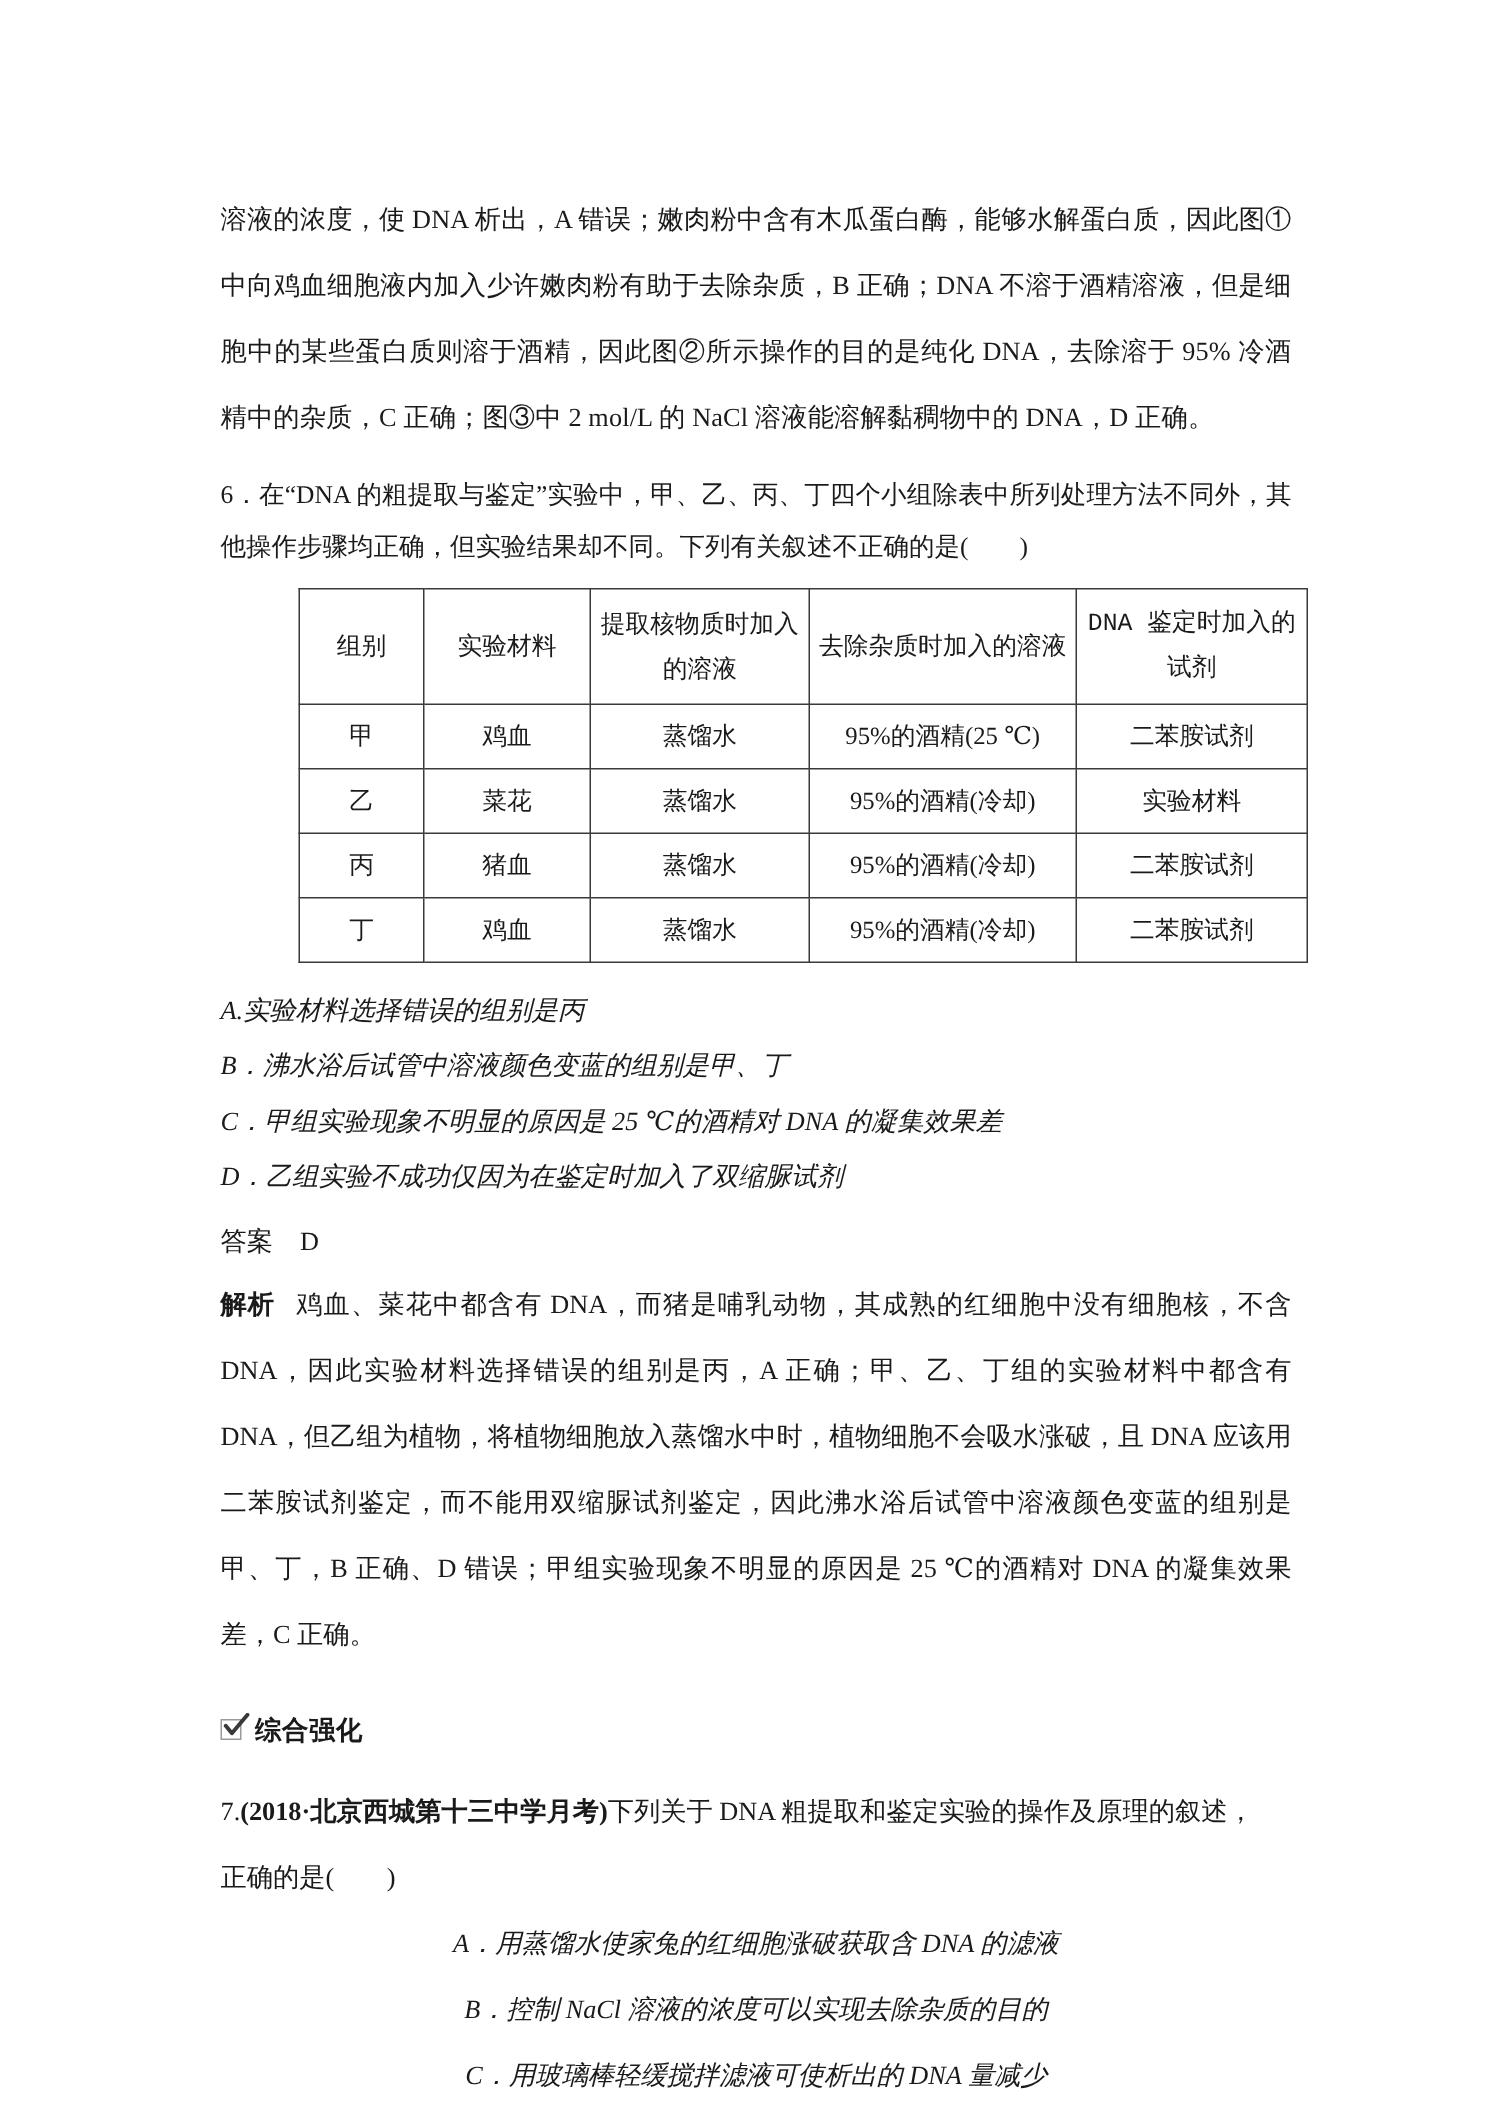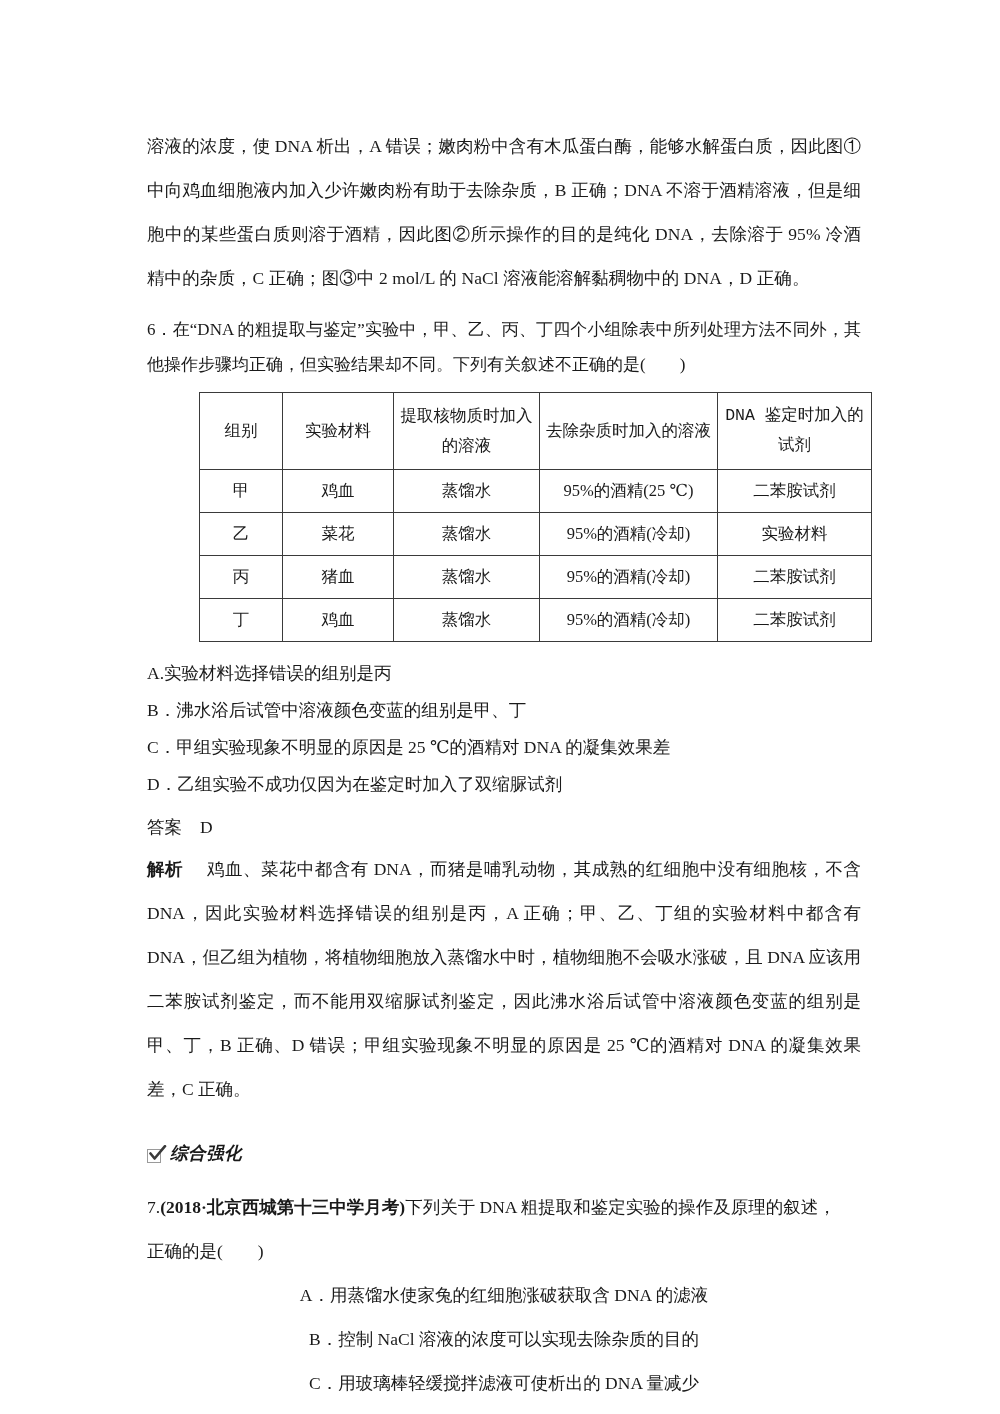--- a/index.html
+++ b/index.html
@@ -32,20 +32,21 @@
   .para {
     font-size: 17.5px;
     line-height: 44px;
     text-align: justify;
     text-justify: inter-character;
     letter-spacing: 0.1px;
   }
   .opt {
     font-size: 17.5px;
     line-height: 35px;
+    font-style: italic;
   }
   .lbl-bold {
     font-weight: normal;
   }
 
   
   .qstem {
     font-size: 17px;
     line-height: 35px;
     text-align: justify;
@@ -106,30 +107,29 @@
   }
   .analysis {
     font-size: 17.5px;
     line-height: 44px;
     text-align: justify;
     text-justify: inter-character;
     margin-top: 2px;
   }
   .analysis .lbl {
     font-weight: bold;
-    margin-right: 24px;
+    margin-right: 14px;
   }
 
   
   .sec-head {
     margin-top: 30px;
     display: flex;
-    align-items: flex-end;
+    align-items: center;
     gap: 6px;
-    font-style: italic;
   }
   .chk-icon {
     position: relative;
     display: inline-block;
     width: 17px;
     height: 17px;
     flex: 0 0 auto;
   }
   .chk-icon .box {
     position: absolute;

